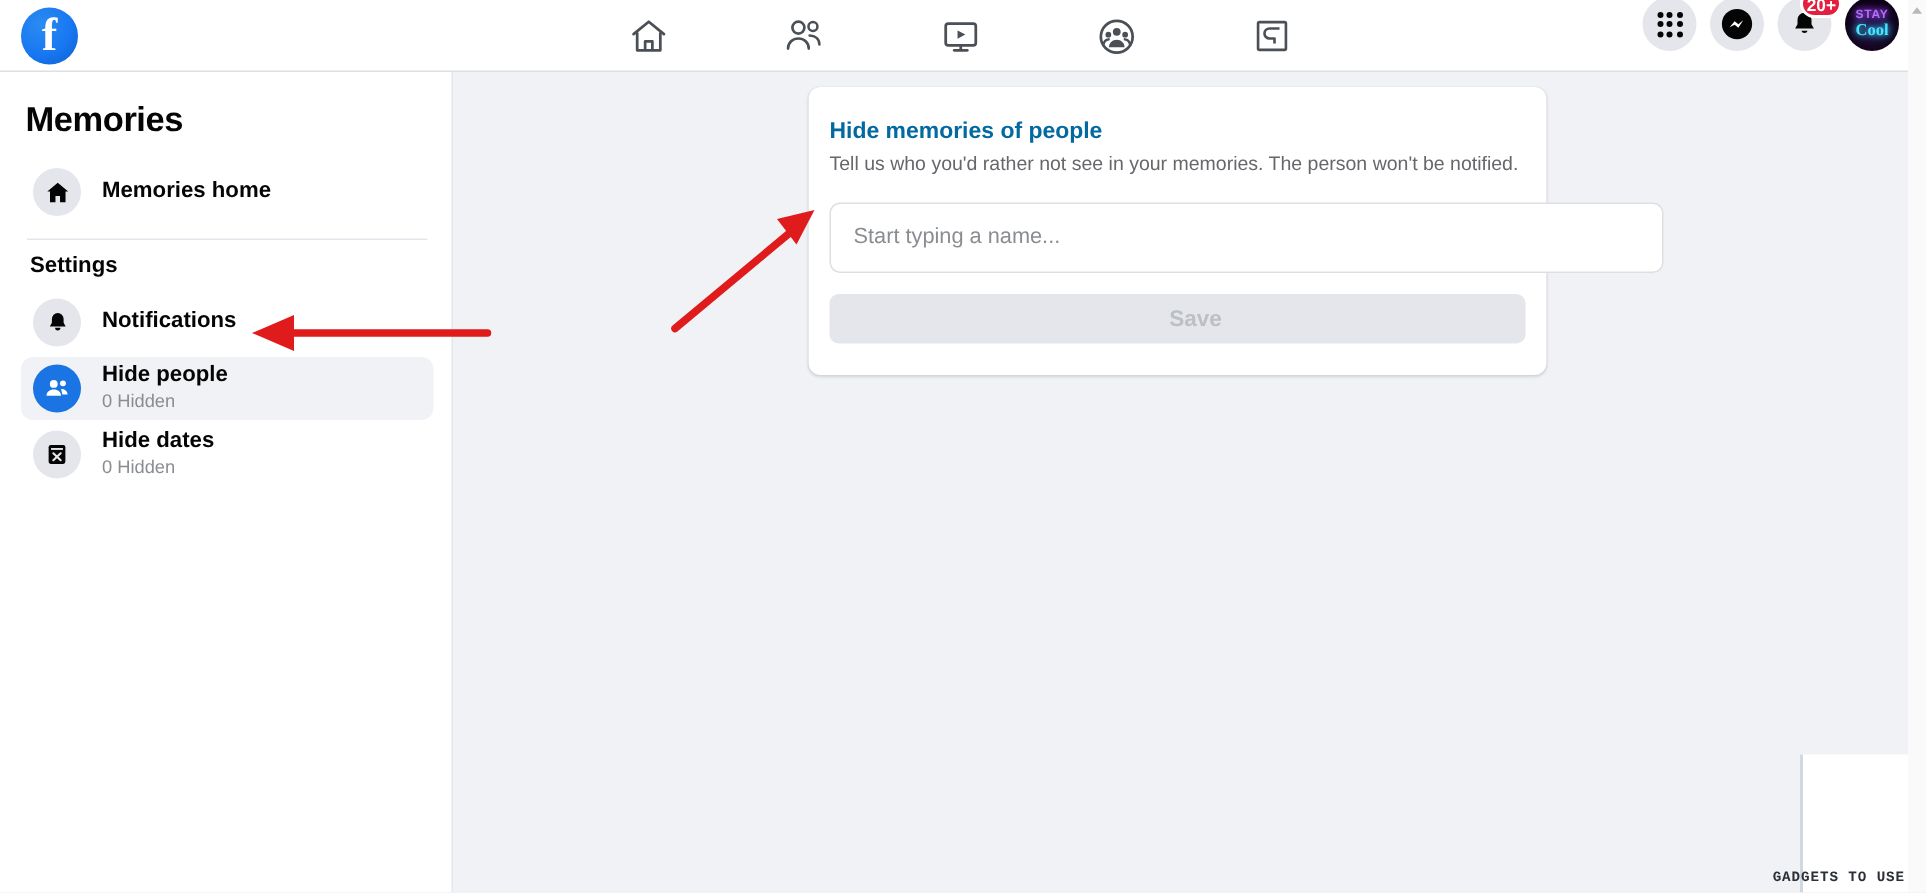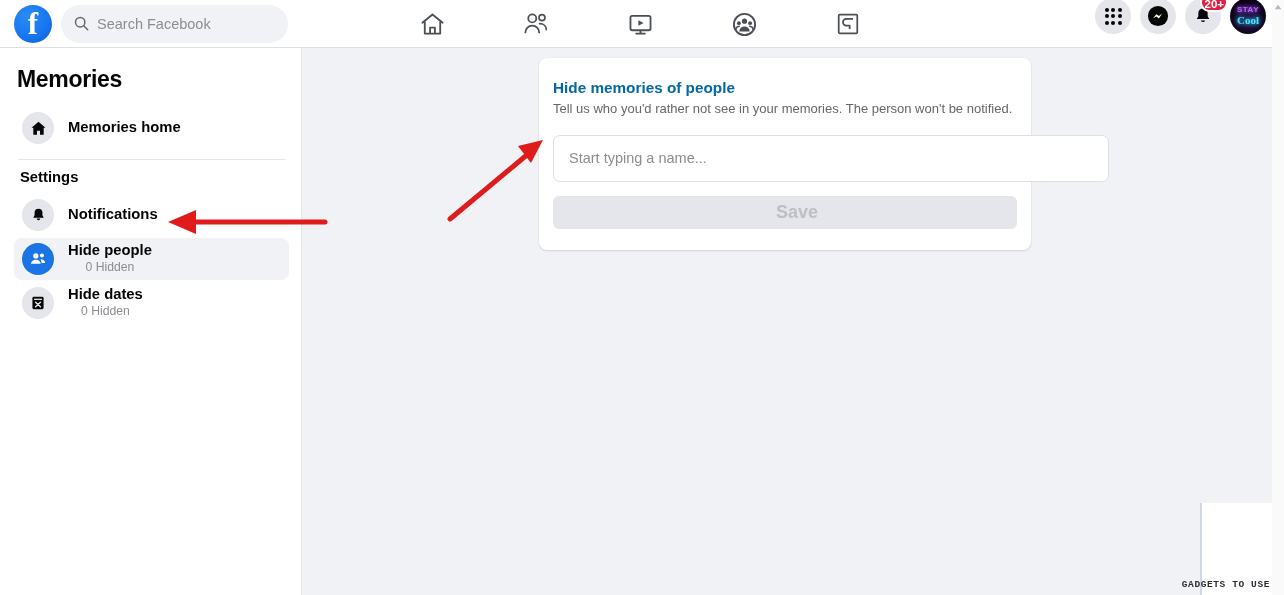--- a/index.html
+++ b/index.html
@@ -84,21 +84,20 @@
     background:#ffffff; border-right:1px solid #e4e6eb;
     padding:14px 12px 0 14px;
     z-index:10;
   }
   .side-title { font-size:23px; font-weight:bold; letter-spacing:-.3px; margin:4px 0 14px 3px; }
 
   .side-row {
     display:flex; align-items:center; gap:14px;
     height:42px; padding:0 8px; border-radius:8px; margin-bottom:2px;
     cursor:pointer;
-    text-align:center;
   }
   .side-row.active { background:#f0f2f5; }
   .s-ic {
     width:32px; height:32px; border-radius:50%; flex:0 0 auto;
     background:#e4e6eb; display:flex; align-items:center; justify-content:center;
   }
   .s-ic.blue { background:#1b74e4; }
   .s-lbl { font-size:14.8px; font-weight:bold; color:#050505; line-height:1.15; }
   .s-sub { font-size:12.2px; color:#8a8d91; line-height:1.3; margin-top:1px; }
 
@@ -121,21 +120,21 @@
   .name-input {
     margin-top:17px; width:556px; height:47px;
     border:1px solid #dddfe2; border-radius:7px; background:#fff;
     display:flex; align-items:center; padding:0 15px;
     font-size:14.5px; color:#8a8d91;
   }
   .save-btn {
     margin-top:14px; width:464px; height:33px;
     background:#e4e6eb; border-radius:6px; border:none;
     display:flex; align-items:center; justify-content:center;
-    font-size:18px; font-weight:bold; color:#bcc0c4;
+    font-size:15px; font-weight:bold; color:#bcc0c4;
     cursor:default;
     padding-left:24px;
   }
 
   
   .ann { position:absolute; left:0; top:0; width:1284px; height:595px;
     pointer-events:none; z-index:50; }
 
   
   .scrollbar {
@@ -158,27 +157,20 @@
   }
 </style>
 </head>
 <body>
 
 <div class="header">
 
   <div class="hdr-left">
     <div class="fb-logo">
       <span>f</span>
-    </div>
-    <div class="search-pill">
-      <svg class="sicon" viewBox="0 0 16 16">
-        <circle cx="6.6" cy="6.6" r="5" fill="none" stroke="#65676b" stroke-width="1.6"></circle>
-        <line x1="10.4" y1="10.4" x2="14.6" y2="14.6" stroke="#65676b" stroke-width="1.6" stroke-linecap="round"></line>
-      </svg>
-      <span class="stext">Search Facebook</span>
     </div>
   </div>
 
   <div class="hdr-center">
 
     <div class="nav-btn">
       <svg width="27" height="27" viewBox="0 0 28 28">
         <path d="M3.5 12.2 14 3.6l10.5 8.6" fill="none" stroke="#4b4f56" stroke-width="1.9" stroke-linecap="round" stroke-linejoin="round"></path>
         <path d="M6 11.6V23.4h16V11.6" fill="none" stroke="#4b4f56" stroke-width="1.9" stroke-linecap="round" stroke-linejoin="round"></path>
         <path d="M11.5 23.4v-6.2h5v6.2" fill="none" stroke="#4b4f56" stroke-width="1.9" stroke-linejoin="round"></path>

